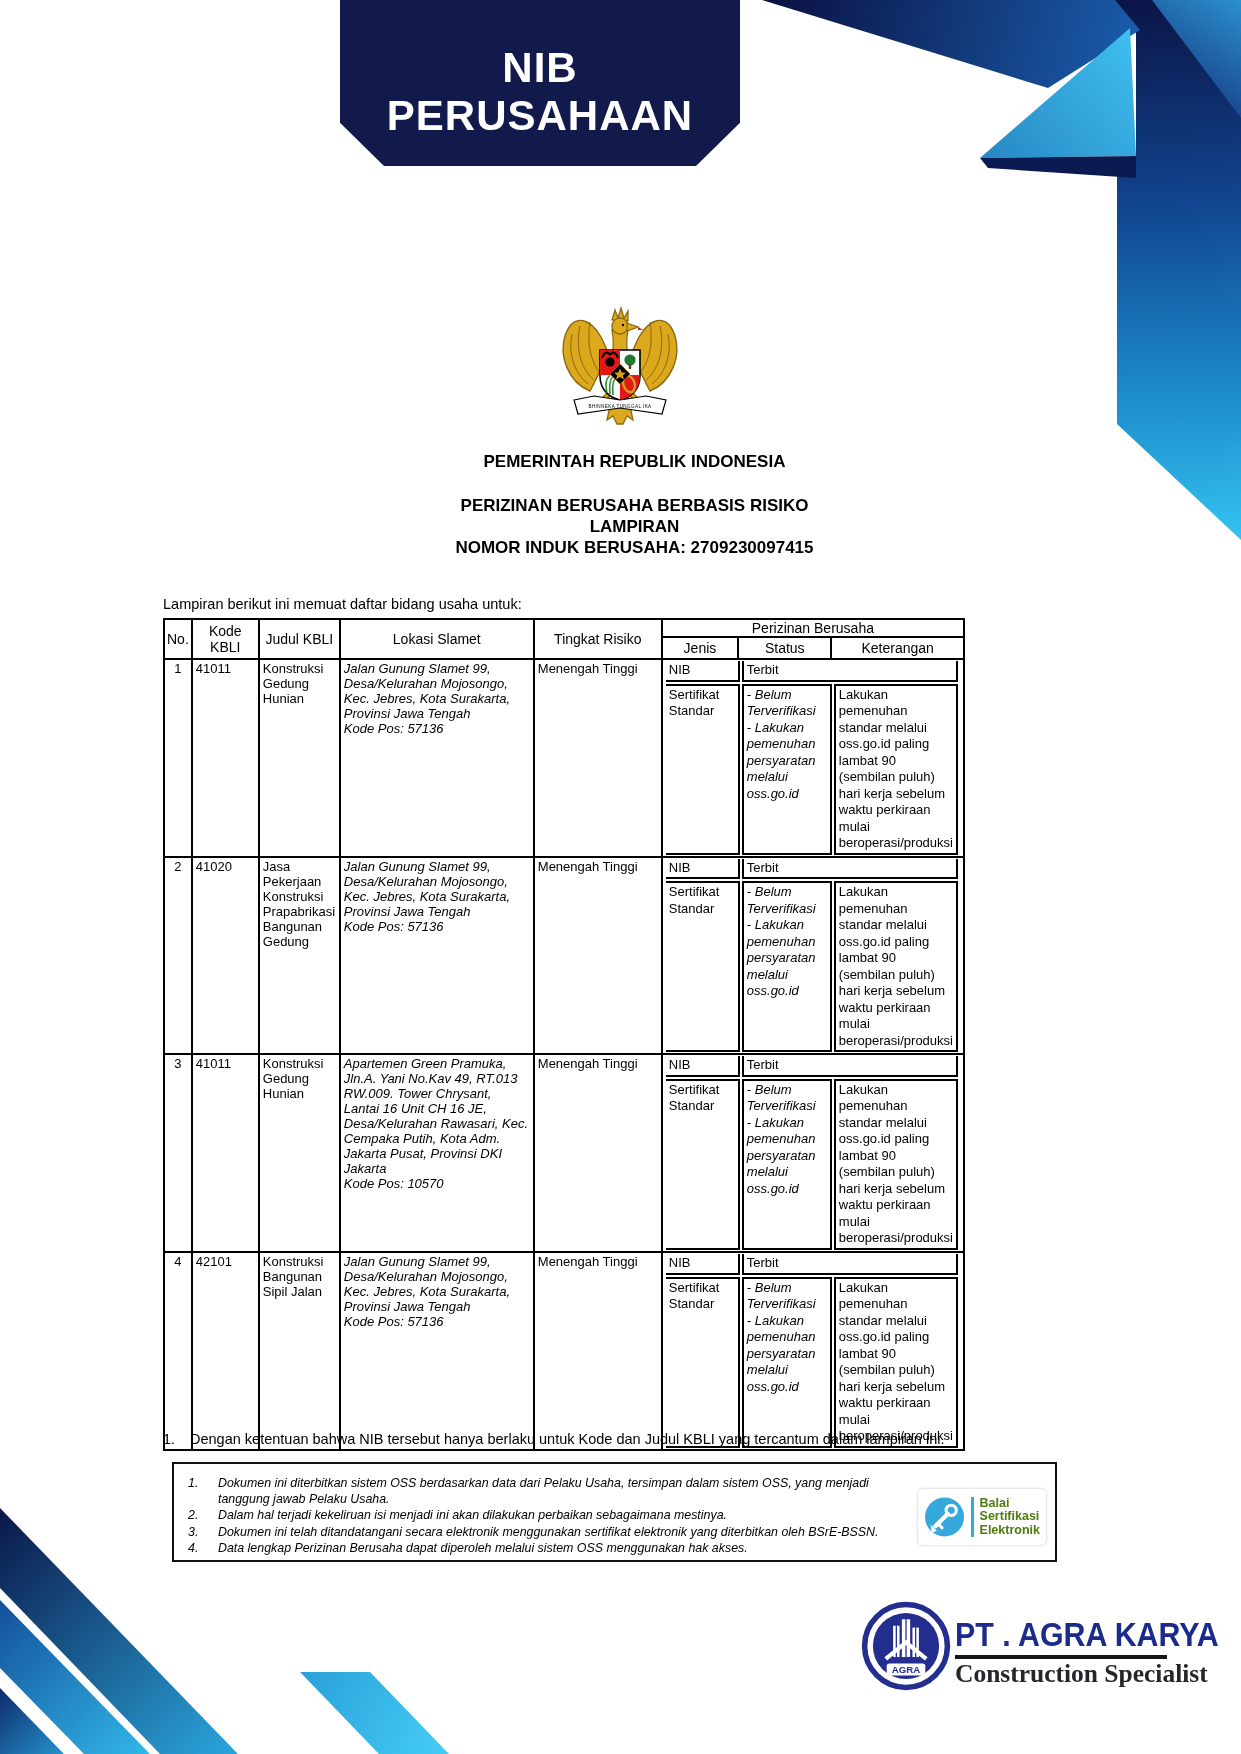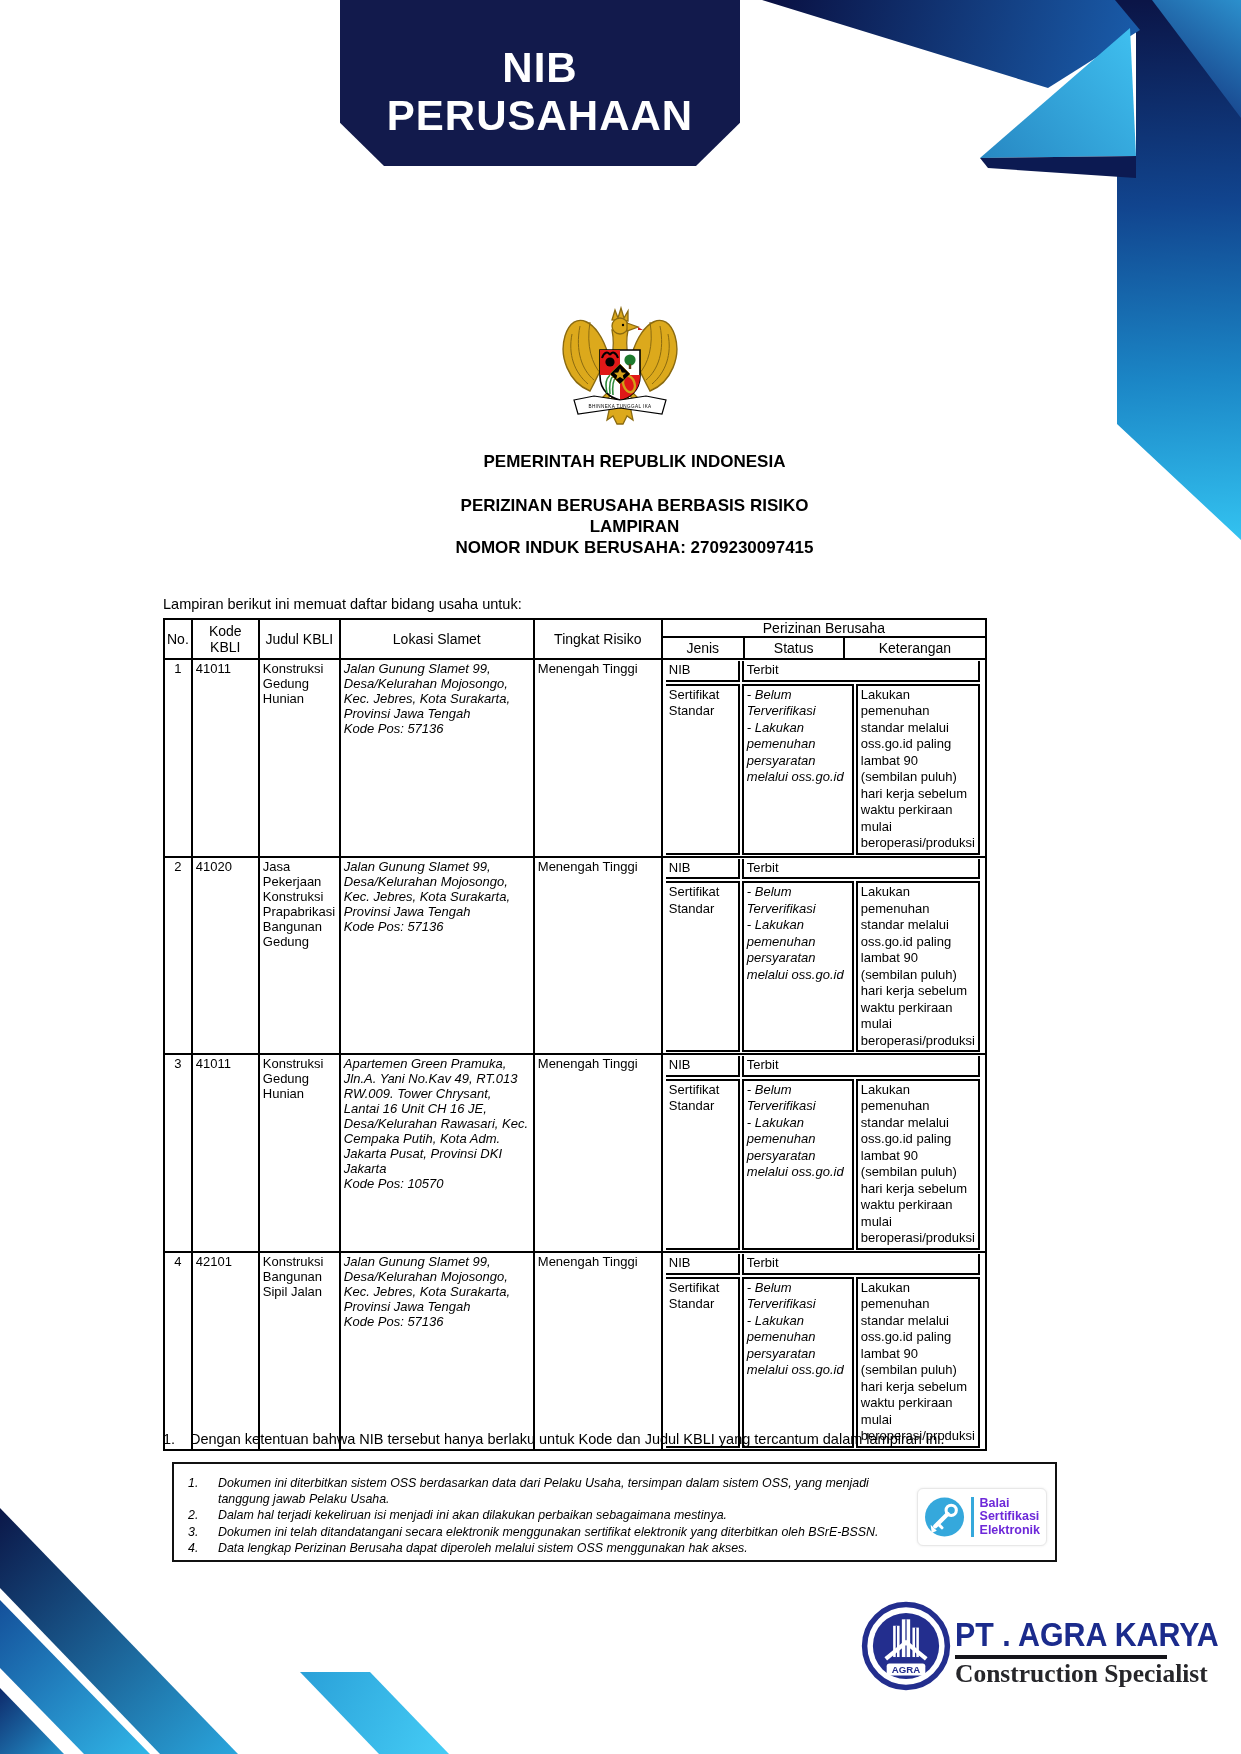--- a/index.html
+++ b/index.html
@@ -31,38 +31,38 @@
   tr.hr1{height:18px;}tr.hr2{height:22px;}
   tr.r1{height:187px;}tr.r2{height:190px;}tr.r3{height:198px;}tr.r4{height:185px;}
   td.c-no{text-align:center;}
   .pre{white-space:pre-line;font-style:italic;}
   td.periz{padding:0;}
   .pz{display:flex;flex-direction:column;gap:2px;}
   .pz-r1,.pz-r2{display:flex;gap:2px;align-items:stretch;}
   .cellb{border:2px solid #000;box-sizing:border-box;padding:1px 3px;background:#fff;font-size:13px;line-height:16.5px;}
   .pz-r1 .cellb{border-top:none;}
   .pz-jenis{width:74px;flex:none;border-left:none;}
-  .pz-status{width:112px;flex:none;}
+  .pz-status{width:90px;flex:none;}
   .pz-flex{flex:1;margin-right:2px;}
 
   
   .footnote{position:absolute;left:163px;top:1430px;width:810px;display:flex;font-size:14.5px;line-height:18px;}
   .footnote .num{width:27px;flex:none;}
 
   
   .dbox{position:absolute;left:172px;top:1462px;width:885px;height:100px;border:2.5px solid #111;
         box-sizing:border-box;padding:12px 10px 6px 14px;}
   .dlist{width:720px;font-style:italic;font-size:12.4px;line-height:15.5px;}
   .ditem{display:flex;margin-bottom:1px;}
   .ditem .num{width:30px;flex:none;}
   .bsre-card{position:absolute;right:8px;top:24px;width:130px;height:58px;background:#fff;
         border:1px solid #e8e8e8;border-radius:6px;box-shadow:0 0 3px rgba(0,0,0,.08);
         display:flex;align-items:center;gap:6px;padding:4px 6px;box-sizing:border-box;}
   .bsre-sep{width:2.5px;height:40px;background:#35a8dc;flex:none;}
-  .bsre-text{font-size:12.5px;font-weight:bold;color:#6d28d9;line-height:13.5px;}
+  .bsre-text{font-size:12.5px;font-weight:bold;color:#4d7c0f;line-height:13.5px;}
 
   
   .agra{position:absolute;left:860px;top:1600px;width:92px;height:92px;}
   .agra-text{position:absolute;left:955px;top:1616px;width:260px;}
   .agra-name{font-size:33px;font-weight:800;color:#1b2b8c;transform:scaleX(.92);transform-origin:left;white-space:nowrap;}
   .agra-rule{width:212px;height:3.5px;background:#15151a;margin-top:1px;}
   .agra-tag{font-family:"Liberation Serif",serif;font-weight:700;font-size:26px;color:#26262a;
             transform:scaleX(.98);transform-origin:left;white-space:nowrap;margin-top:0px;}
 </style>
 </head>

